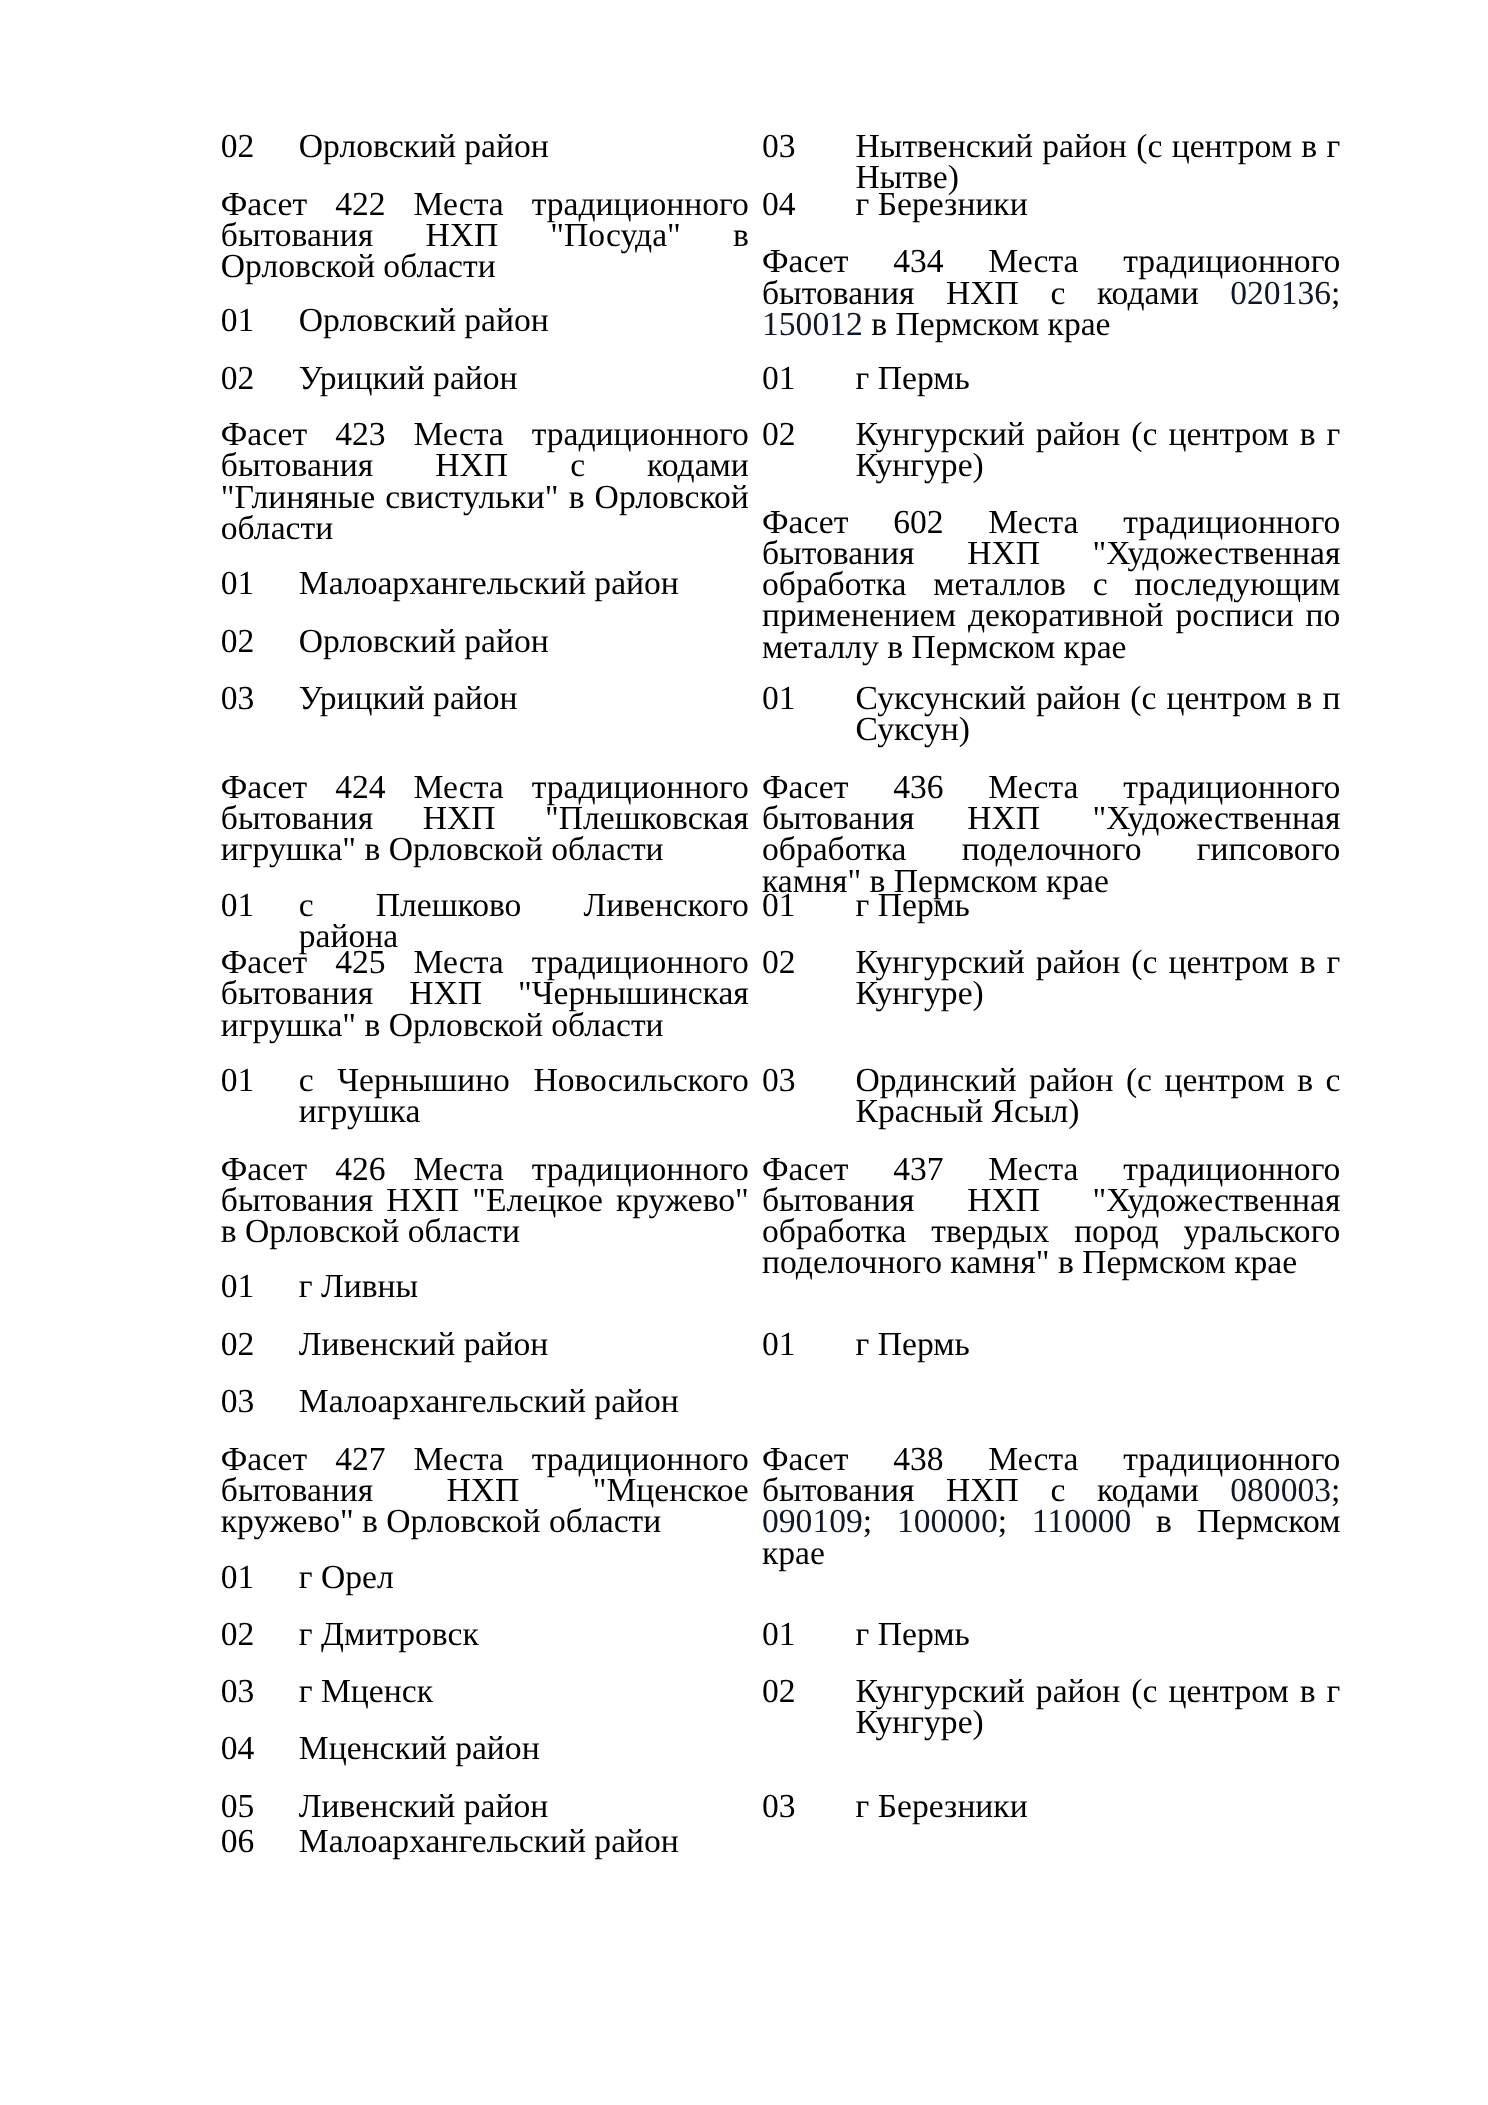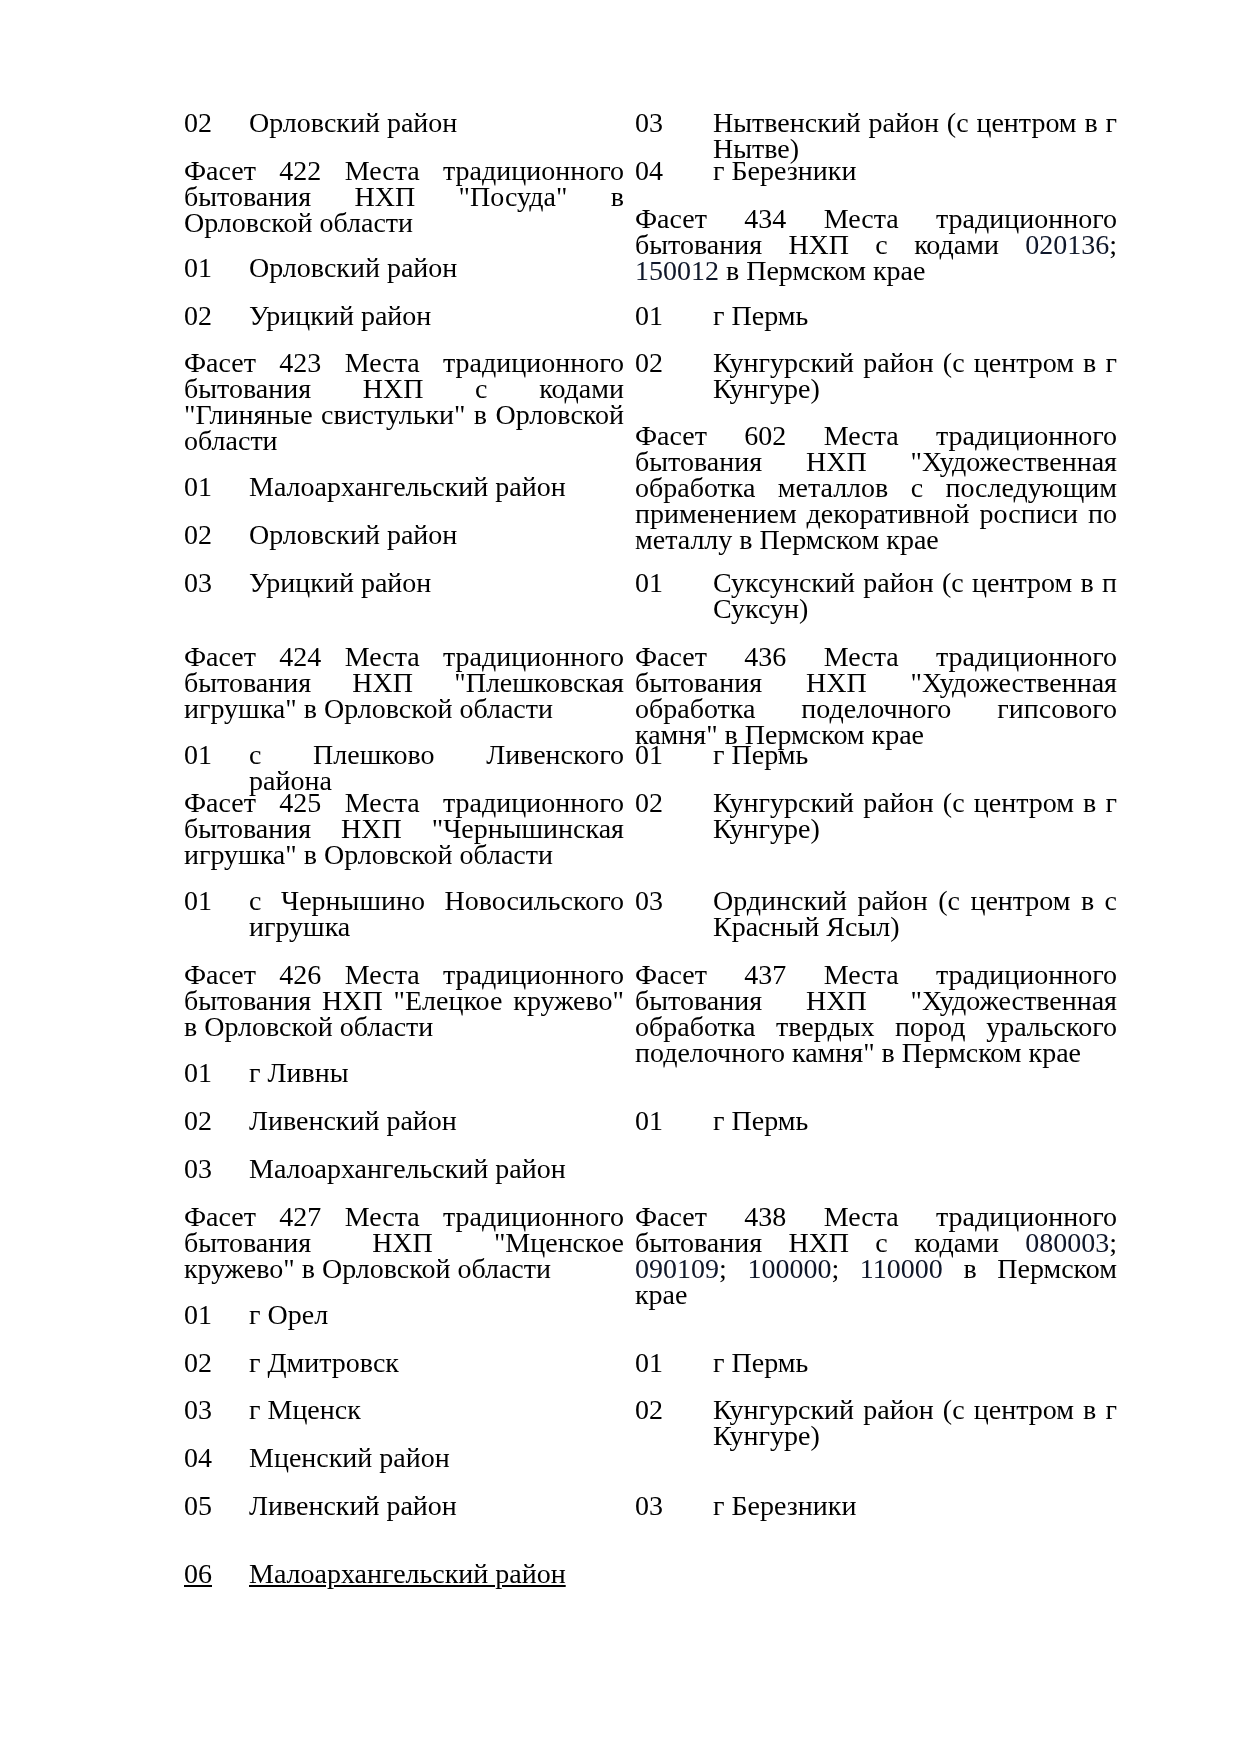--- a/index.html
+++ b/index.html
@@ -85,21 +85,21 @@
         <span class="label">г Мценск</span>
       </div>
       <div class="blk entry" style="top: 1445px;">
         <span class="code">04</span>
         <span class="label">Мценский район</span>
       </div>
       <div class="blk entry" style="top: 1493px;">
         <span class="code">05</span>
         <span class="label">Ливенский район</span>
       </div>
-      <div class="blk entry" style="top: 1561px; text-decoration: underline;">
+      <div class="blk entry" style="top: 1522px;">
         <span class="code">06</span>
         <span class="label">Малоархангельский район</span>
       </div>
     </div>
   <div class="col col-right" id="col-right">
       <div class="blk entry" style="top: 110px;">
         <span class="code">03</span>
         <span class="label">Нытвенский район (с центром в г Нытве)</span>
       </div>
       <div class="blk entry" style="top: 158px;">

